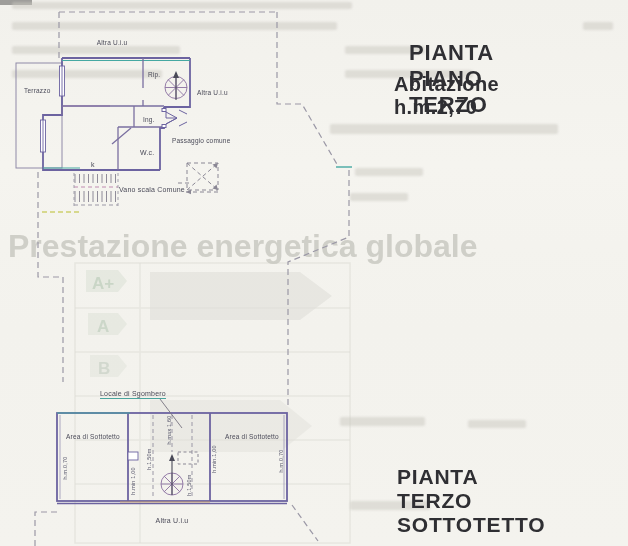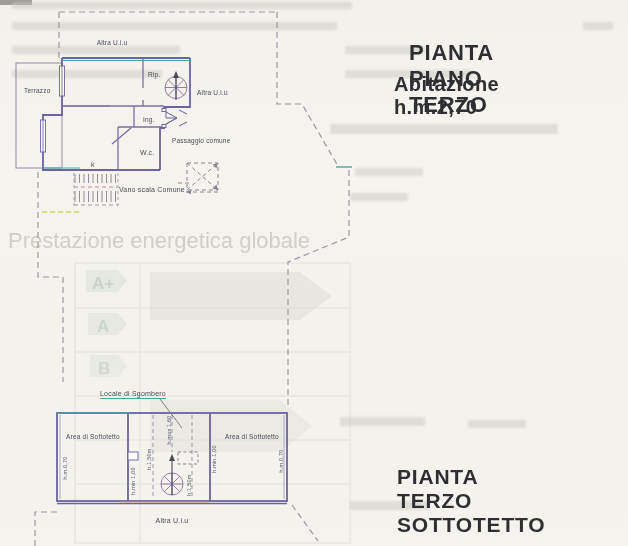--- a/index.html
+++ b/index.html
@@ -44,21 +44,21 @@
   <div class="smudge" style="left:12px;top:70px;width:150px;height:8px;"></div>
   <div class="smudge" style="left:345px;top:70px;width:128px;height:8px;"></div>
   <div class="smudge" style="left:330px;top:124px;width:228px;height:10px;"></div>
   <div class="smudge" style="left:355px;top:168px;width:68px;height:8px;"></div>
   <div class="smudge" style="left:350px;top:193px;width:58px;height:8px;"></div>
   <div class="smudge" style="left:583px;top:22px;width:30px;height:8px;"></div>
   <div class="smudge" style="left:340px;top:417px;width:85px;height:9px;"></div>
   <div class="smudge" style="left:468px;top:420px;width:58px;height:8px;"></div>
   <div class="smudge" style="left:350px;top:501px;width:80px;height:9px;"></div>
 
-  <div class="ghost" style="left:8px;top:228px;font-size:22px;font-weight:400;">Prestazione energetica globale</div>
+  <div class="ghost" style="left:8px;top:228px;font-size:32px;font-weight:700;">Prestazione energetica globale</div>
   <div class="ghost" style="left:92px;top:274px;font-size:17px;font-weight:700;color:rgba(175,195,175,.55);">A+</div>
   <div class="ghost" style="left:97px;top:317px;font-size:17px;font-weight:700;color:rgba(175,195,175,.5);">A</div>
   <div class="ghost" style="left:98px;top:359px;font-size:17px;font-weight:700;color:rgba(180,192,180,.45);">B</div>
 
   <svg width="628" height="546" viewBox="0 0 628 546">
 
     <g opacity="0.5">
       <rect x="75" y="263" width="275" height="280" fill="none" stroke="rgba(200,200,192,.6)" stroke-width="1.5"></rect>
       <path d="M75,308 H350 M75,352 H350 M75,396 H350 M75,440 H350 M75,484 H350 M140,263 V543" stroke="rgba(200,200,192,.55)" stroke-width="1.5" fill="none"></path>
       <polygon points="150,272 300,272 332,296 300,320 150,320" fill="rgba(203,203,196,.6)"></polygon>

